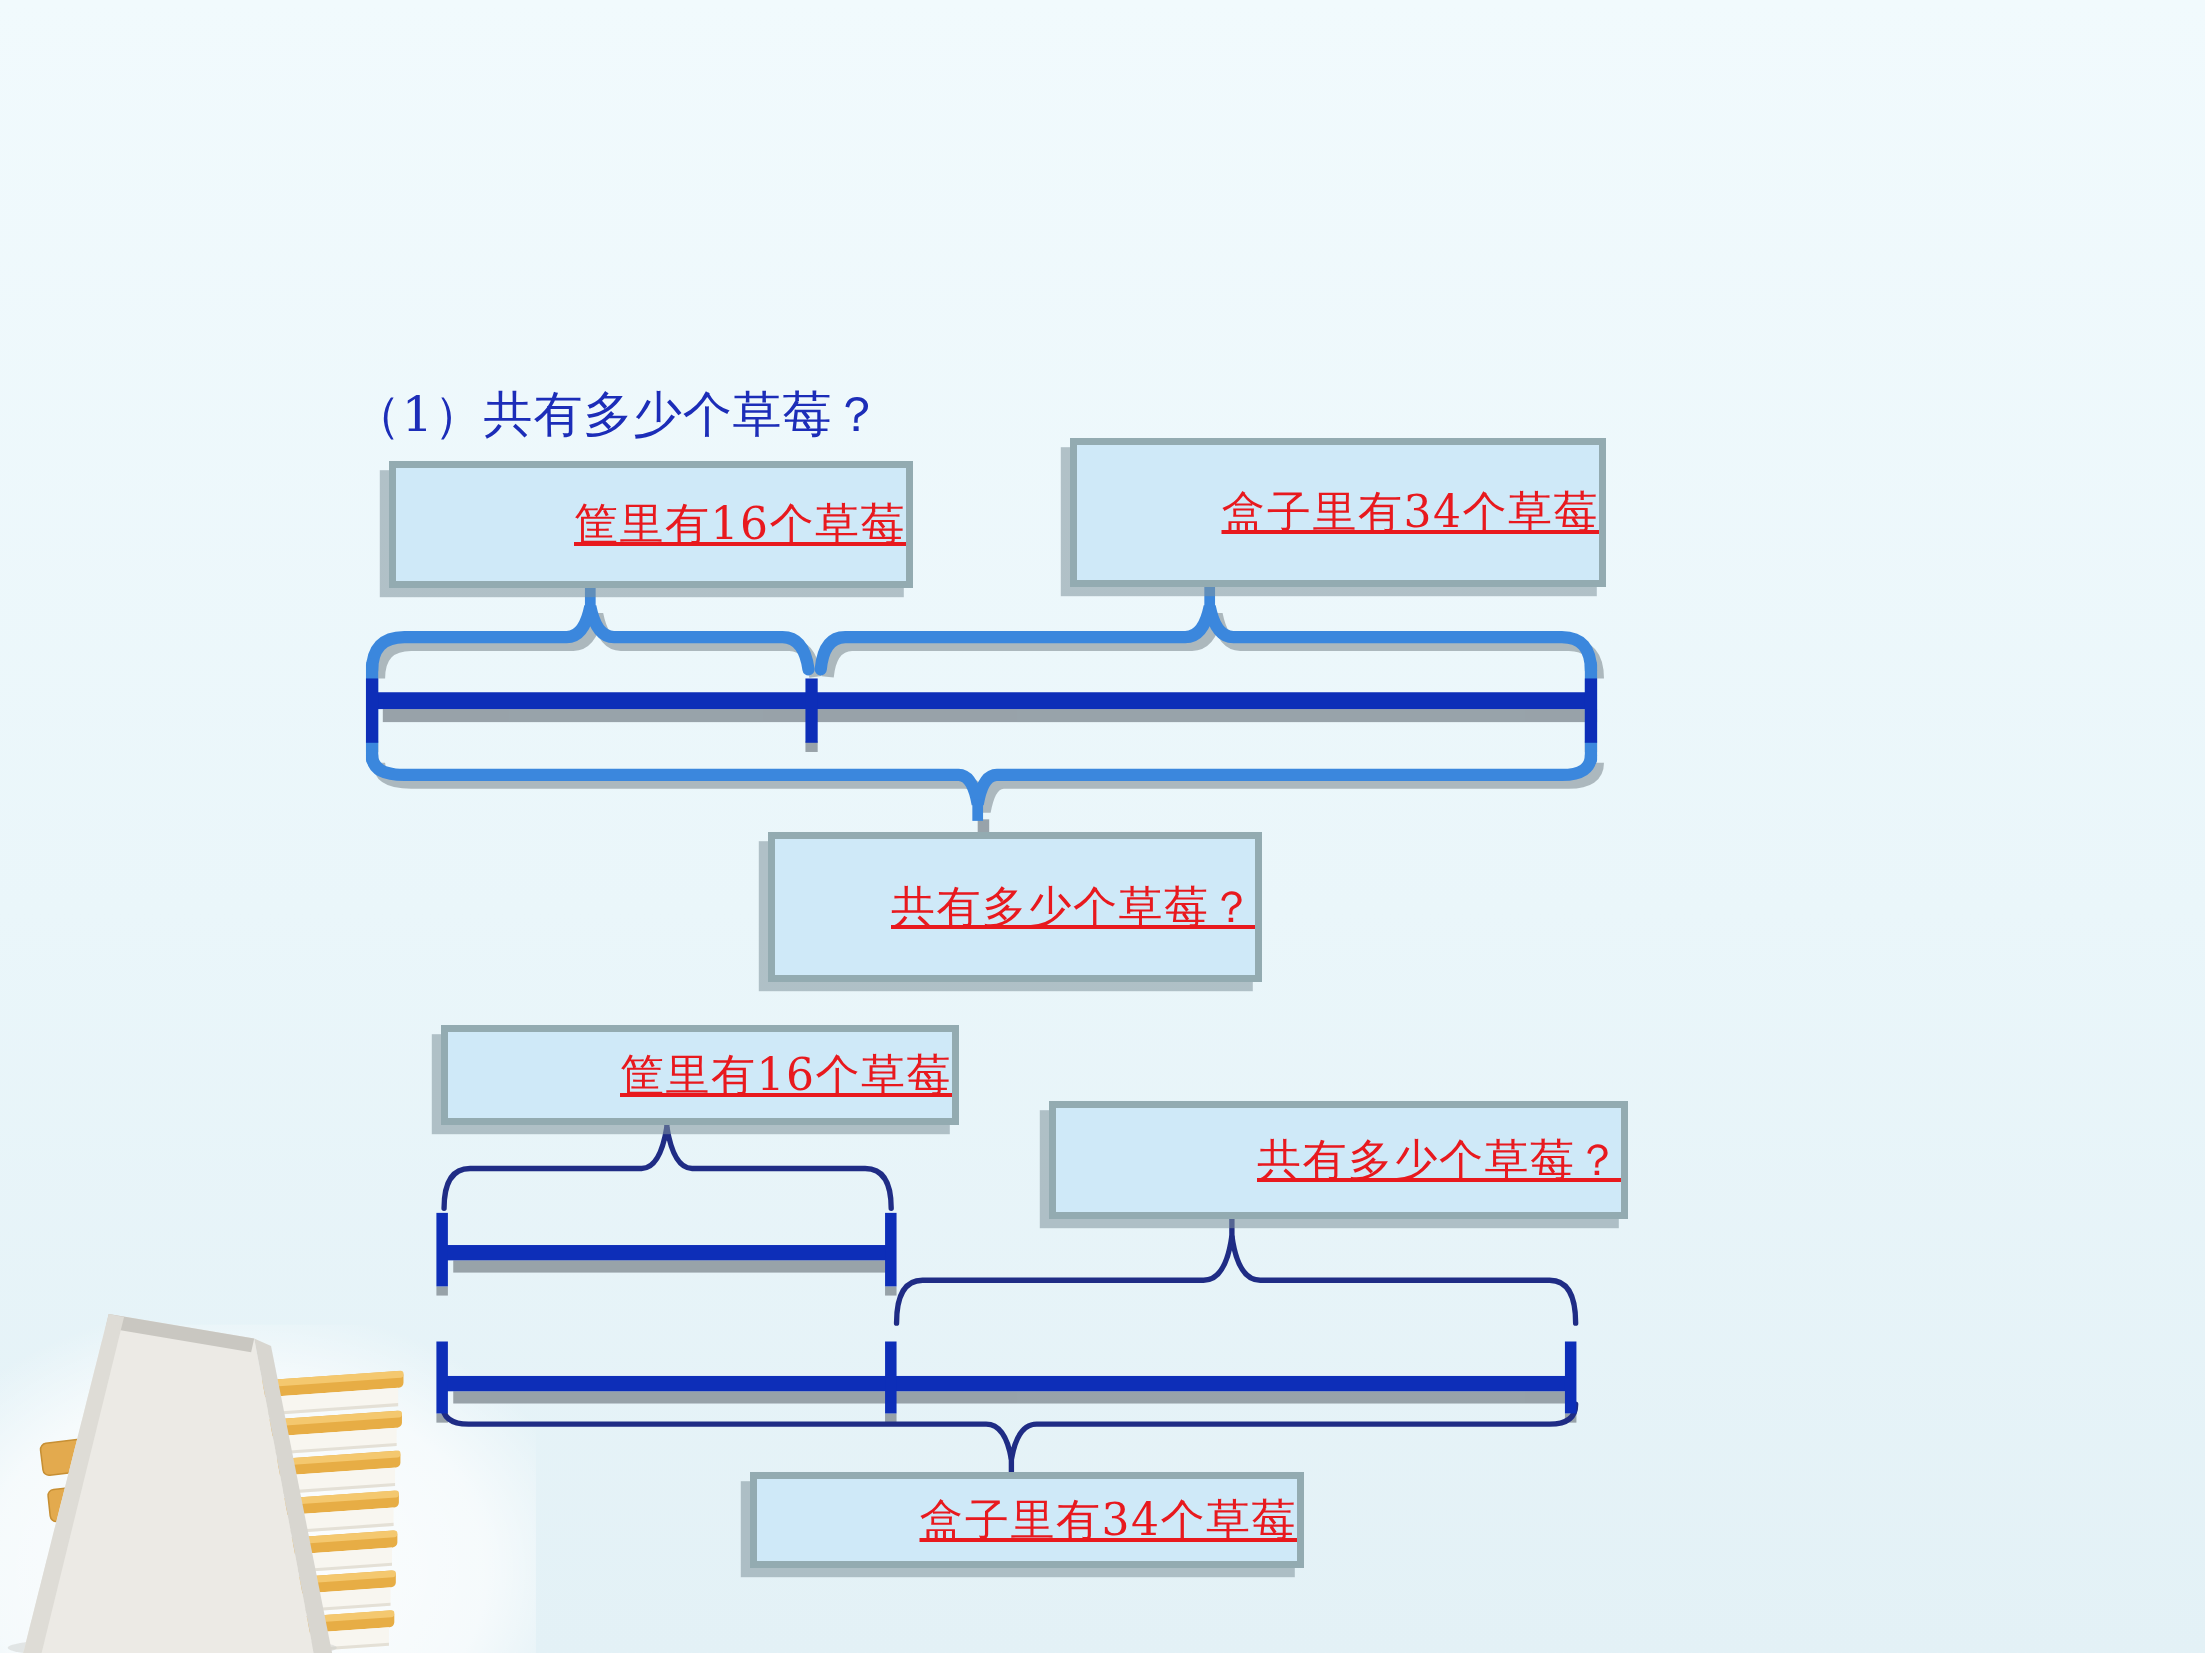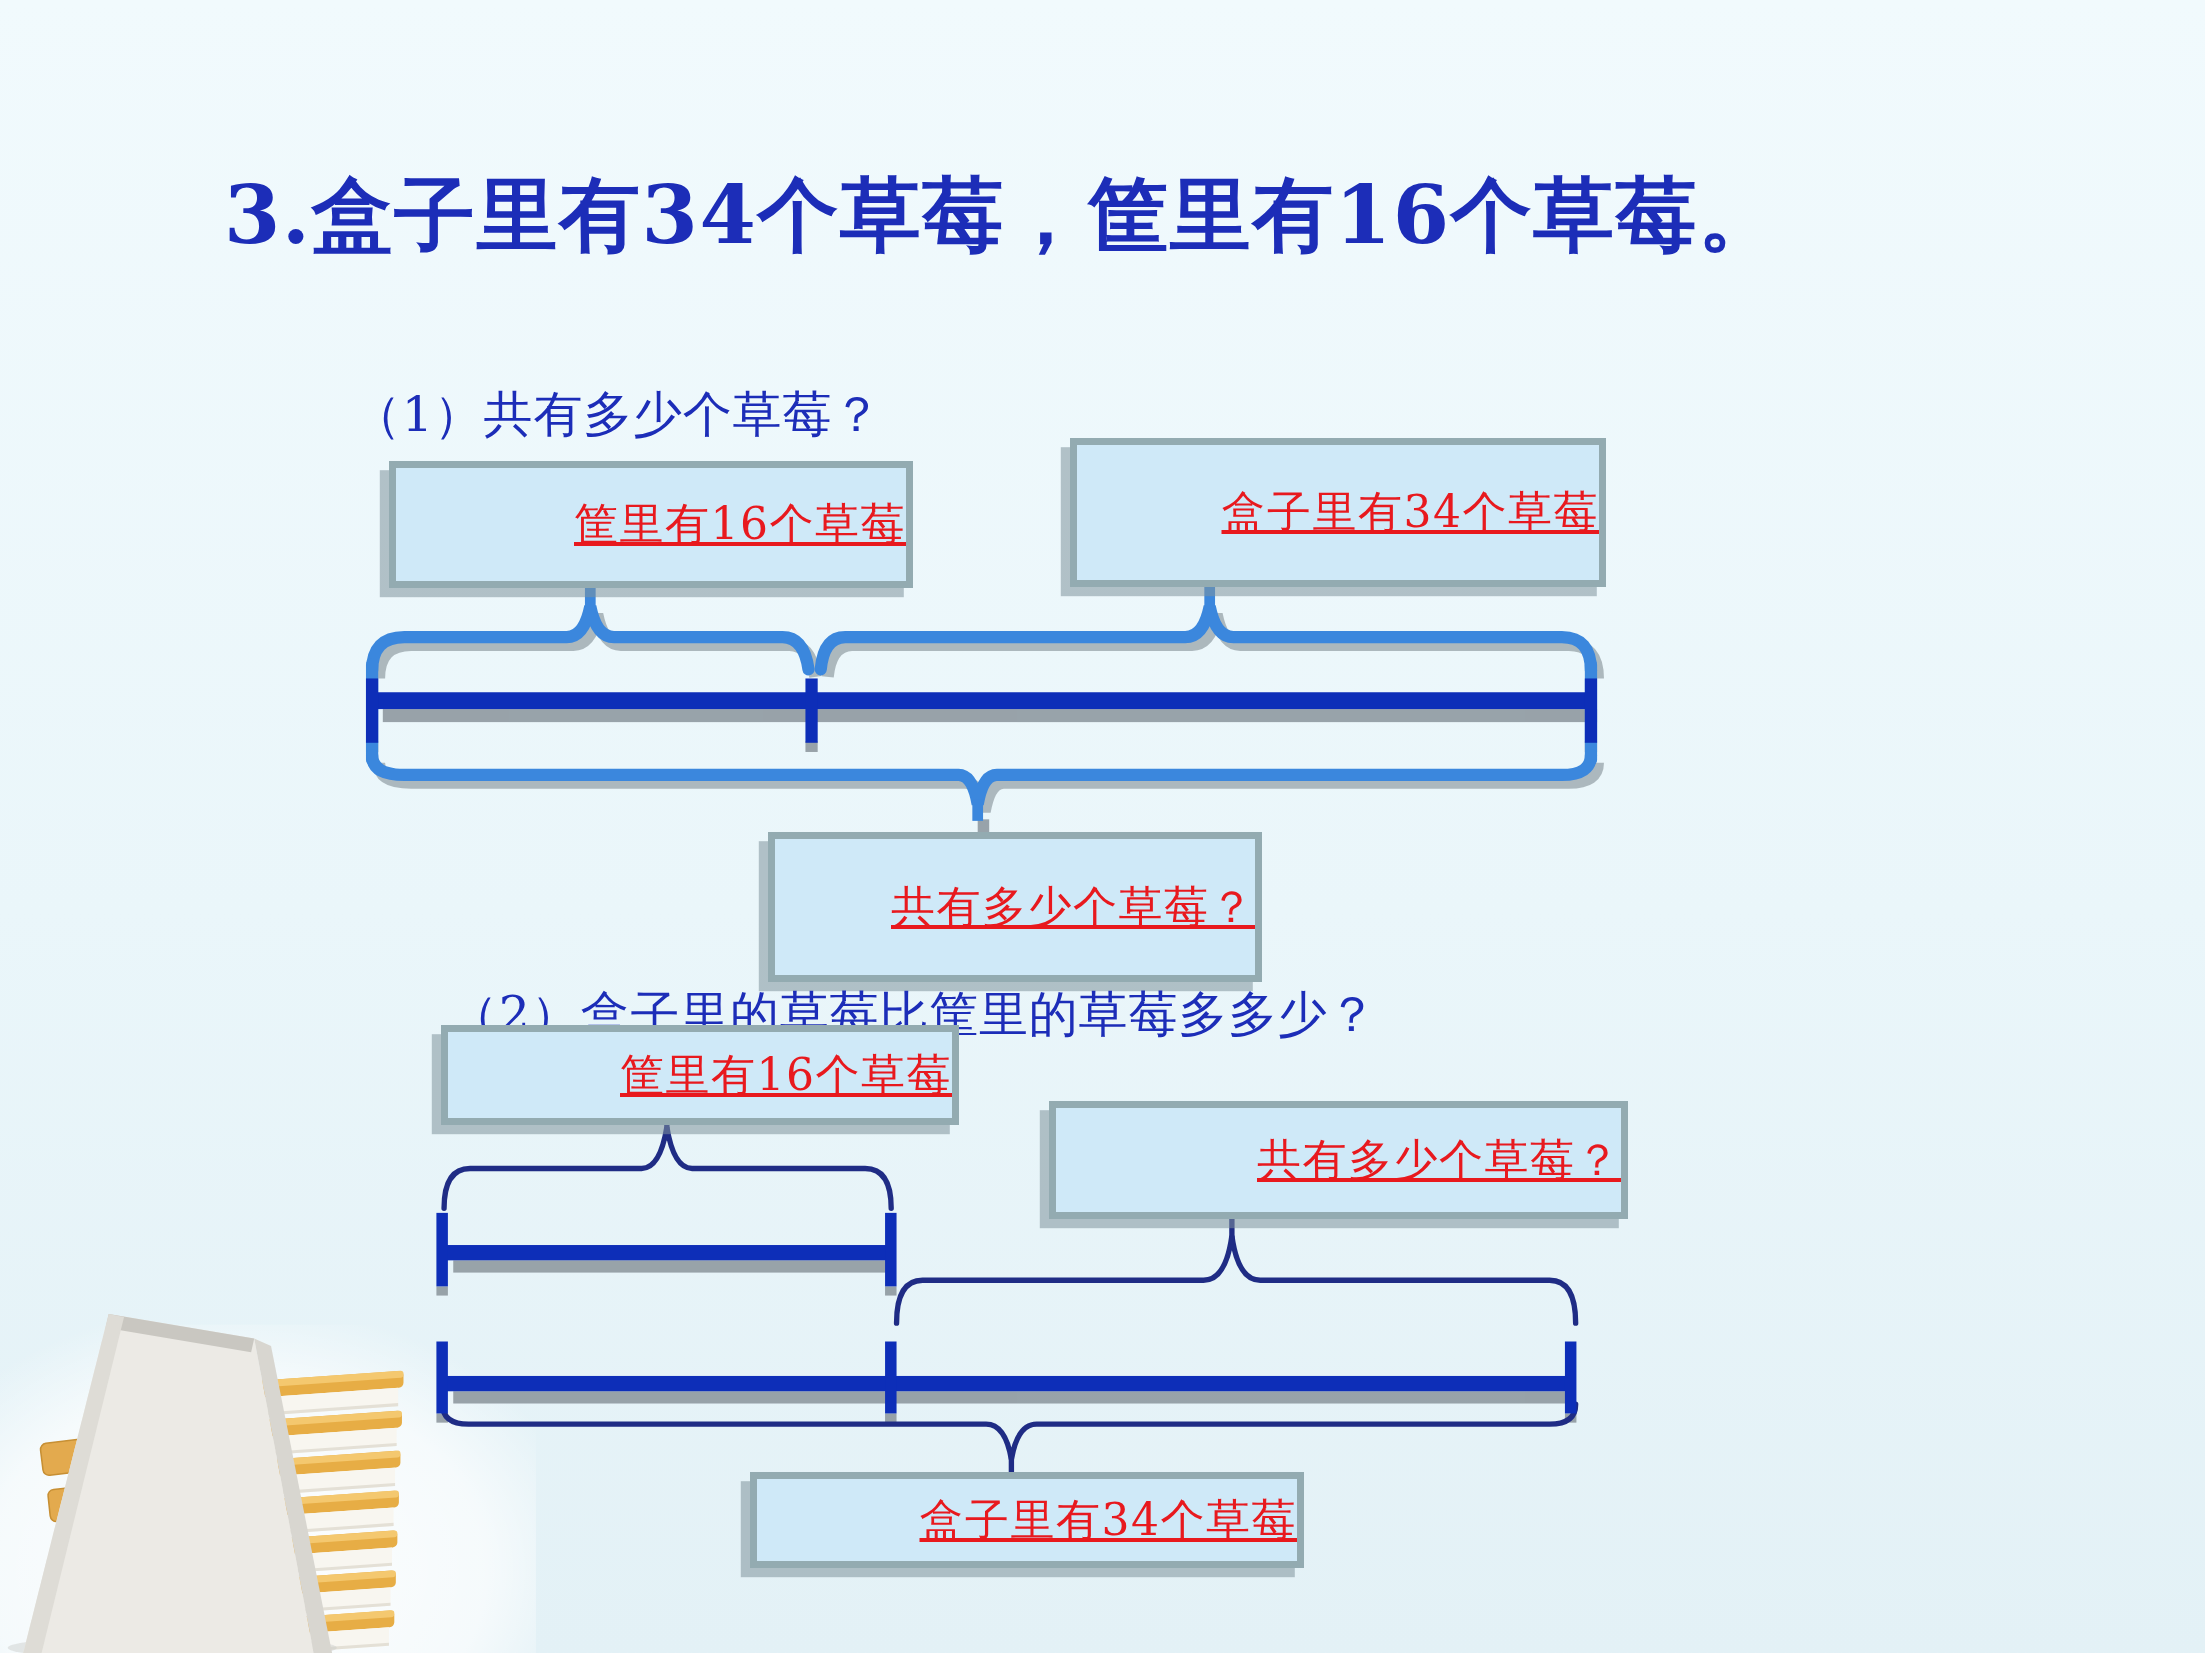--- a/index.html
+++ b/index.html
@@ -176,35 +176,33 @@
         <rect x="570" y="1584" width="15" height="96"></rect>
         <rect x="1156" y="1584" width="15" height="96"></rect>
         <rect x="578" y="1797" width="1474" height="20"></rect>
         <rect x="570" y="1752" width="15" height="94"></rect>
         <rect x="1156" y="1752" width="15" height="94"></rect>
         <rect x="2044" y="1752" width="15" height="94"></rect>
       </g>
     </g>
   </svg>
 
-  <div class="title">3.盒子里有34个草莓，筐里有16个草莓。</div>
 
   <div class="question q1">（1）共有多少个草莓？</div>
 
   <div class="label-box box-a1">
     <span>筐里有16个草莓</span>
   </div>
   <div class="label-box box-b1">
     <span>盒子里有34个草莓</span>
   </div>
   <div class="label-box box-c1">
     <span>共有多少个草莓？</span>
   </div>
 
-  <div class="question q2">（2）盒子里的草莓比筐里的草莓多多少？</div>
 
   <div class="label-box box-a2">
     <span>筐里有16个草莓</span>
   </div>
   <div class="label-box box-c2">
     <span>共有多少个草莓？</span>
   </div>
   <div class="label-box box-c3">
     <span>盒子里有34个草莓</span>
   </div>

